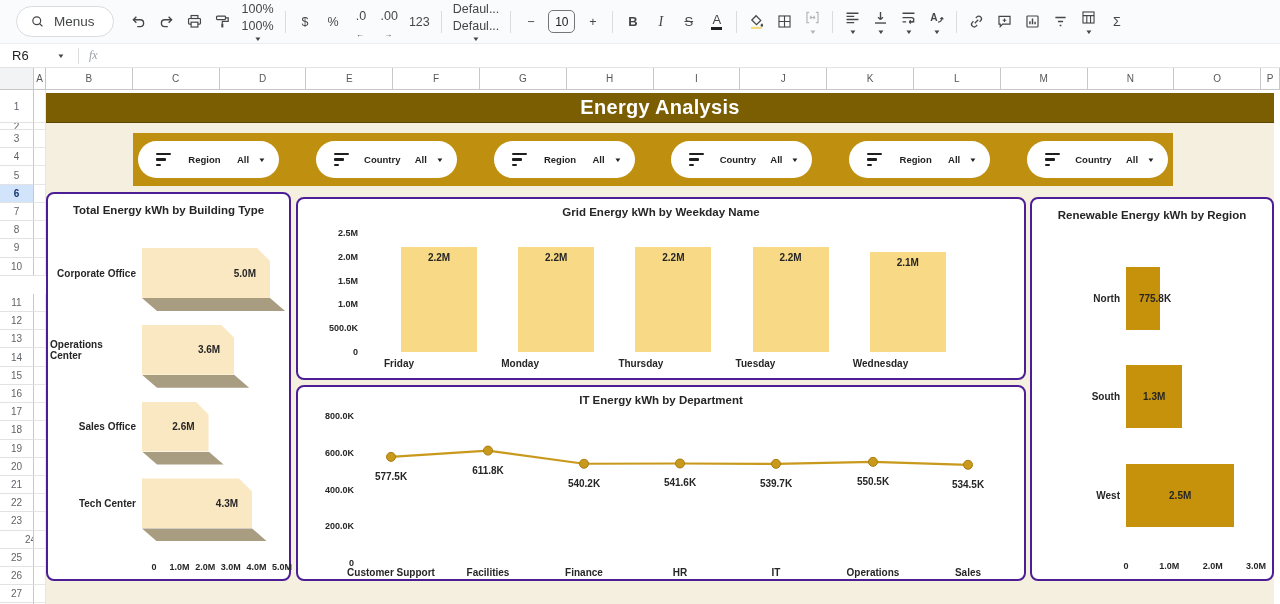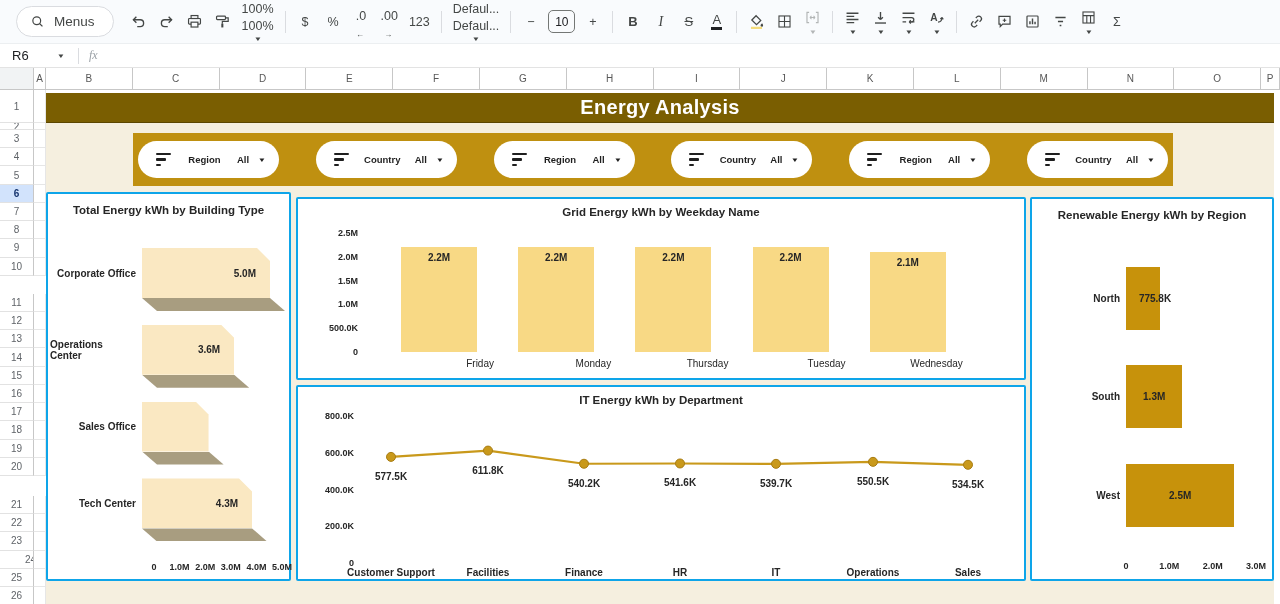--- a/index.html
+++ b/index.html
@@ -61,29 +61,29 @@
                  justify-content:space-between; padding:0 5px; }
   .pill { width:141px; height:37px; background:#fff; border-radius:19px; display:flex; align-items:center;
           padding:0 14px 0 18px; gap:8px; cursor:pointer; }
   .f-icon { display:flex; flex-direction:column; gap:3px; width:16px; flex:none; }
   .f-icon i { display:block; height:2.5px; background:#1f1f1f; border-radius:1px; }
   .f-icon i:nth-child(1){ width:15px; } .f-icon i:nth-child(2){ width:10px; } .f-icon i:nth-child(3){ width:5px; }
   .pill .plabel { font-size:9.5px; font-weight:bold; color:#1f1f1f; flex:1; text-align:center; }
   .pill .pval { font-size:9.5px; font-weight:bold; color:#1f1f1f; }
   .pill .caret { color:#1f1f1f; margin-left:2px; }
 
-  .panel { position:absolute; background:#fff; border:2px solid #0ea5e9; border-radius:2px; cursor:pointer; }
+  .panel { position:absolute; background:#fff; border:2px solid #4c1d95; border-radius:8px; cursor:pointer; }
   .ptitle { position:absolute; left:0; right:0; text-align:center; font-weight:bold; font-size:11.5px; color:#262626; }
   .clab { position:absolute; display:flex; align-items:center; justify-content:flex-end;
           font-weight:bold; font-size:10px; color:#262626; }
   .cbar { position:absolute; }
   .cval { position:absolute; font-weight:bold; font-size:10px; color:#262626; white-space:nowrap; }
   .tick { position:absolute; font-weight:bold; font-size:9px; color:#262626; text-align:center; }
   .tickr { position:absolute; font-weight:bold; font-size:9px; color:#262626; text-align:right; }
-  .catl { position:absolute; font-weight:normal; font-size:10px; color:#262626; text-align:right; }
+  .catl { position:absolute; font-weight:bold; font-size:10px; color:#262626; text-align:left; }
 </style>
 </head>
 <body>
 
 <div id="stage">
   <div id="toolbar">
       <div class="menus-pill">
         <div>
           <svg viewBox="0 0 20 20" style="width: 15px; height: 15px; display: block;">
             <circle cx="9" cy="9" r="5.2" fill="none" stroke="currentColor" stroke-width="1.6"></circle>
@@ -385,21 +385,21 @@
         <div class="cella"></div>
       </div>
       <div class="rowr" style="height: 18.23px;">
         <div class="rown" style="height: 18.23px;">19</div>
         <div class="cella"></div>
       </div>
       <div class="rowr" style="height: 18.23px;">
         <div class="rown" style="height: 18.23px;">20</div>
         <div class="cella"></div>
       </div>
-      <div class="rowr" style="height: 18.23px; margin-top: 20px;">
+      <div class="rowr" style="height: 18.23px;">
         <div class="rown" style="height: 18.23px;">21</div>
         <div class="cella"></div>
       </div>
       <div class="rowr" style="height: 18.23px;">
         <div class="rown" style="height: 18.23px;">22</div>
         <div class="cella"></div>
       </div>
       <div class="rowr" style="height: 18.23px;">
         <div class="rown" style="height: 18.23px;">23</div>
         <div class="cella"></div>
@@ -497,20 +497,21 @@
       <div class="cbar" style="left: 94px; top: 54px; width: 128px; height: 50px; background: rgb(250, 232, 194); clip-path: polygon(0px 0px, calc(100% - 13px) 0px, 100% 13px, 100% 100%, 0px 100%);"></div>
       <div class="cbar" style="left: 94px; top: 104px; width: 143px; height: 13px; background: rgb(168, 157, 128); clip-path: polygon(0px 0px, calc(100% - 15px) 0px, 100% 100%, 15px 100%);"></div>
       <div class="cval" style="left: 94px; width: 128px; top: 54px; height: 50px; display: flex; align-items: center; justify-content: flex-end; padding-right: 14px;">5.0M</div>
       <div class="clab" style="left: 2px; width: 86px; top: 130.8px; height: 50px;">Operations Center</div>
       <div class="cbar" style="left: 94px; top: 130.8px; width: 92.16px; height: 50px; background: rgb(250, 232, 194); clip-path: polygon(0px 0px, calc(100% - 13px) 0px, 100% 13px, 100% 100%, 0px 100%);"></div>
       <div class="cbar" style="left: 94px; top: 180.8px; width: 107.16px; height: 13px; background: rgb(168, 157, 128); clip-path: polygon(0px 0px, calc(100% - 15px) 0px, 100% 100%, 15px 100%);"></div>
       <div class="cval" style="left: 94px; width: 92.16px; top: 130.8px; height: 50px; display: flex; align-items: center; justify-content: flex-end; padding-right: 14px;">3.6M</div>
       <div class="clab" style="left: 2px; width: 86px; top: 207.6px; height: 50px;">Sales Office</div>
       <div class="cbar" style="left: 94px; top: 207.6px; width: 66.56px; height: 50px; background: rgb(250, 232, 194); clip-path: polygon(0px 0px, calc(100% - 13px) 0px, 100% 13px, 100% 100%, 0px 100%);"></div>
       <div class="cbar" style="left: 94px; top: 257.6px; width: 81.56px; height: 13px; background: rgb(168, 157, 128); clip-path: polygon(0px 0px, calc(100% - 15px) 0px, 100% 100%, 15px 100%);"></div>
+      <div class="cval" style="left: 94px; width: 66.56px; top: 207.6px; height: 50px; display: flex; align-items: center; justify-content: flex-end; padding-right: 14px;">2.6M</div>
       <div class="clab" style="left: 2px; width: 86px; top: 284.4px; height: 50px;">Tech Center</div>
       <div class="cbar" style="left: 94px; top: 284.4px; width: 110.08px; height: 50px; background: rgb(250, 232, 194); clip-path: polygon(0px 0px, calc(100% - 13px) 0px, 100% 13px, 100% 100%, 0px 100%);"></div>
       <div class="cbar" style="left: 94px; top: 334.4px; width: 125.08px; height: 13px; background: rgb(168, 157, 128); clip-path: polygon(0px 0px, calc(100% - 15px) 0px, 100% 100%, 15px 100%);"></div>
       <div class="cval" style="left: 94px; width: 110.08px; top: 284.4px; height: 50px; display: flex; align-items: center; justify-content: flex-end; padding-right: 14px;">4.3M</div>
       <div class="tick" style="left: 89px; width: 34px; top: 368px;">0</div>
       <div class="tick" style="left: 114.6px; width: 34px; top: 368px;">1.0M</div>
       <div class="tick" style="left: 140.2px; width: 34px; top: 368px;">2.0M</div>
       <div class="tick" style="left: 165.8px; width: 34px; top: 368px;">3.0M</div>
       <div class="tick" style="left: 191.4px; width: 34px; top: 368px;">4.0M</div>
       <div class="tick" style="left: 217px; width: 34px; top: 368px;">5.0M</div>

